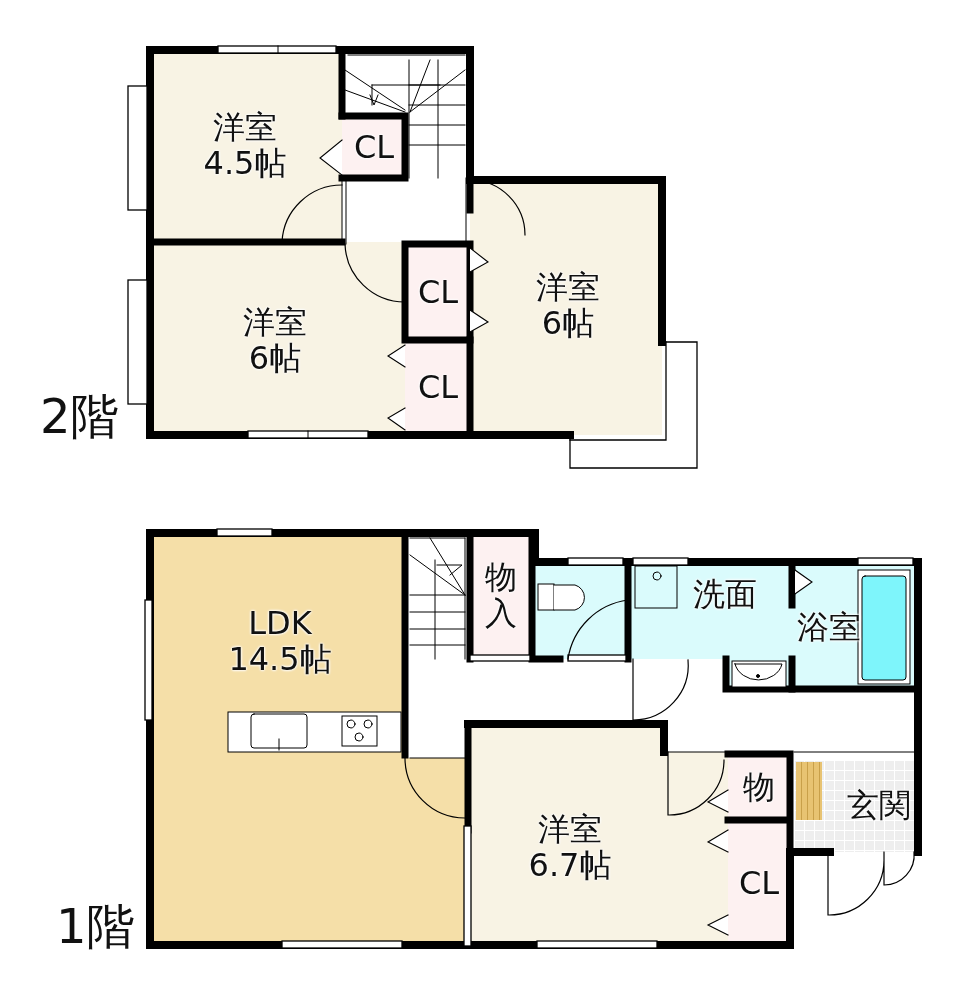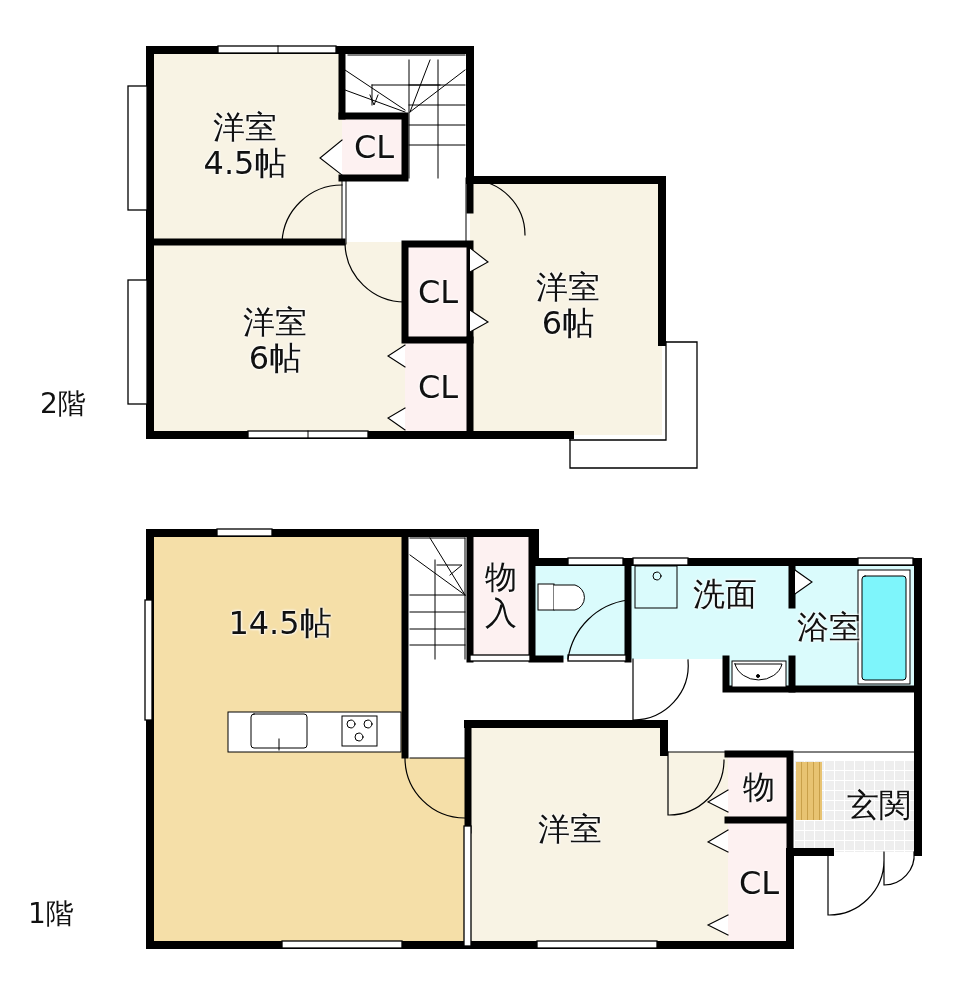--- a/index.html
+++ b/index.html
@@ -1,21 +1,21 @@
 <!DOCTYPE html>
 <html><head>
 <meta charset="utf-8">
 <style>
   html,body{margin:0;padding:0;background:#fff;}
   body{width:966px;height:1000px;position:relative;overflow:hidden;font-family:"DejaVu Sans","Liberation Sans",sans-serif;}
   .room{position:absolute;}
   .lbl{position:absolute;color:#111;text-align:center;line-height:1.12;font-size:32px;white-space:nowrap;
        text-shadow:0 0 3px #fff,0 0 3px #fff,0 0 2px #fff;}
   .lbl span{display:block;}
-  .floor-lbl{position:absolute;font-size:28px;color:#111;}
+  .floor-lbl{position:absolute;font-size:48px;color:#111;}
   svg{position:absolute;left:0;top:0;}
 </style>
 </head>
 <body>
 
 <div class="room" style="left:150px;top:50px;width:192px;height:192px;background:#f8f3e4;"></div>
 <div class="room" style="left:342px;top:116px;width:62px;height:62px;background:#fdf1f1;"></div>
 <div class="room" style="left:150px;top:242px;width:255px;height:193px;background:#f8f3e4;"></div>
 <div class="room" style="left:405px;top:244px;width:65px;height:96px;background:#fdf1f1;"></div>
 <div class="room" style="left:405px;top:340px;width:65px;height:95px;background:#fdf1f1;"></div>
@@ -172,27 +172,29 @@
 </div>
 <div class="lbl" style="left:406px;top:275px;width:64px;">CL</div>
 <div class="lbl" style="left:406px;top:370px;width:64px;">CL</div>
 <div class="lbl" style="left:518px;top:270px;width:100px;">
   <span>洋室</span>
     <span>6帖</span>
 </div>
 <div class="floor-lbl" style="left:40px;top:385px;">2階</div>
 
 <div class="lbl" style="left:220px;top:606px;width:120px;">
+  <span>LDK</span>
     <span>14.5帖</span>
 </div>
 <div class="lbl" style="left:470px;top:560px;width:62px;">
   <span>物</span>
     <span>入</span>
 </div>
 <div class="lbl" style="left:675px;top:577px;width:100px;">洗面</div>
 <div class="lbl" style="left:784px;top:610px;width:90px;">浴室</div>
 <div class="lbl" style="left:515px;top:812px;width:110px;">
   <span>洋室</span>
+    <span>6.7帖</span>
 </div>
 <div class="lbl" style="left:728px;top:770px;width:62px;">物</div>
 <div class="lbl" style="left:728px;top:866px;width:62px;">CL</div>
 <div class="lbl" style="left:834px;top:788px;width:90px;">玄関</div>
-<div class="floor-lbl" style="left:28px;top:895px;">1階</div>
+<div class="floor-lbl" style="left:56px;top:895px;">1階</div>
 
 </body></html>

